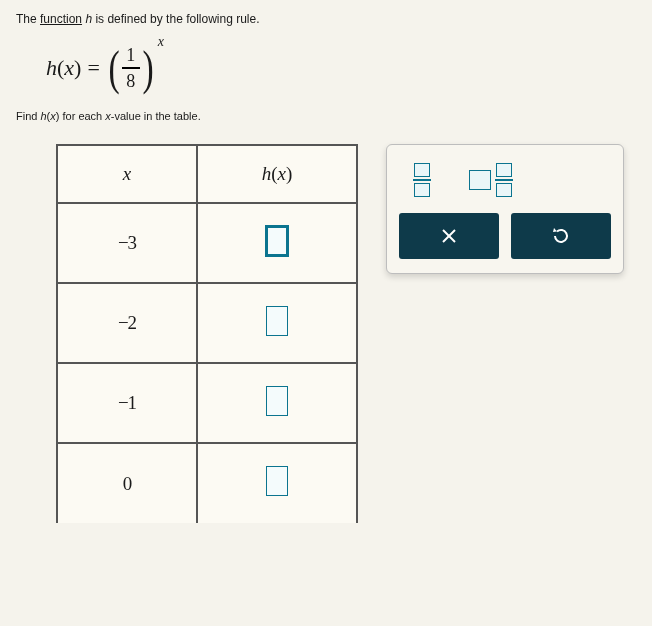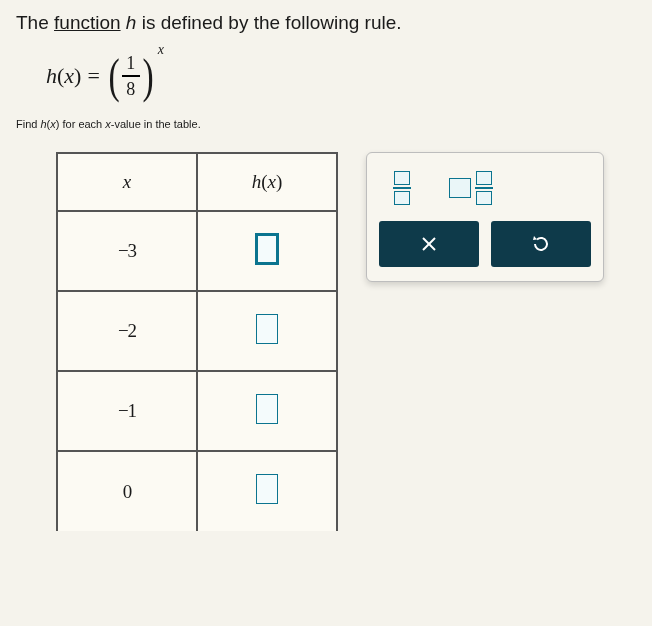--- a/index.html
+++ b/index.html
@@ -7,21 +7,21 @@
     margin: 0;
     padding: 12px 16px;
     font-family: "Segoe UI", Verdana, sans-serif;
     background: #f5f3ec;
     color: #1a1a1a;
     width: 652px;
     height: 626px;
     overflow: hidden;
   }
   .intro {
-    font-size: 19px;
+    font-size: 12px;
     margin-bottom: 10px;
   }
   .underline { text-decoration: underline; }
   .italic { font-style: italic; }
   .formula-row {
     display: flex;
     align-items: center;
     margin: 18px 0 18px 30px;
     font-family: "Times New Roman", serif;
     font-size: 22px;
@@ -79,21 +79,21 @@
     vertical-align: middle;
     font-family: "Times New Roman", serif;
     font-size: 19px;
     font-style: italic;
   }
   table.main th {
     font-weight: normal;
     height: 58px;
   }
   table.main th:first-child, table.main td:first-child { width: 140px; }
-  table.main th:last-child, table.main td:last-child { width: 140px; }
+  table.main th:last-child, table.main td:last-child { width: 160px; }
   table.main td { height: 80px; font-style: normal; }
   table.main tr:last-child td { border-bottom: none; }
   .input-slot {
     display: inline-flex;
     width: 22px;
     height: 30px;
     border: 1.5px solid #0b748f;
     background: #f4fbfc;
     cursor: text;
   }

